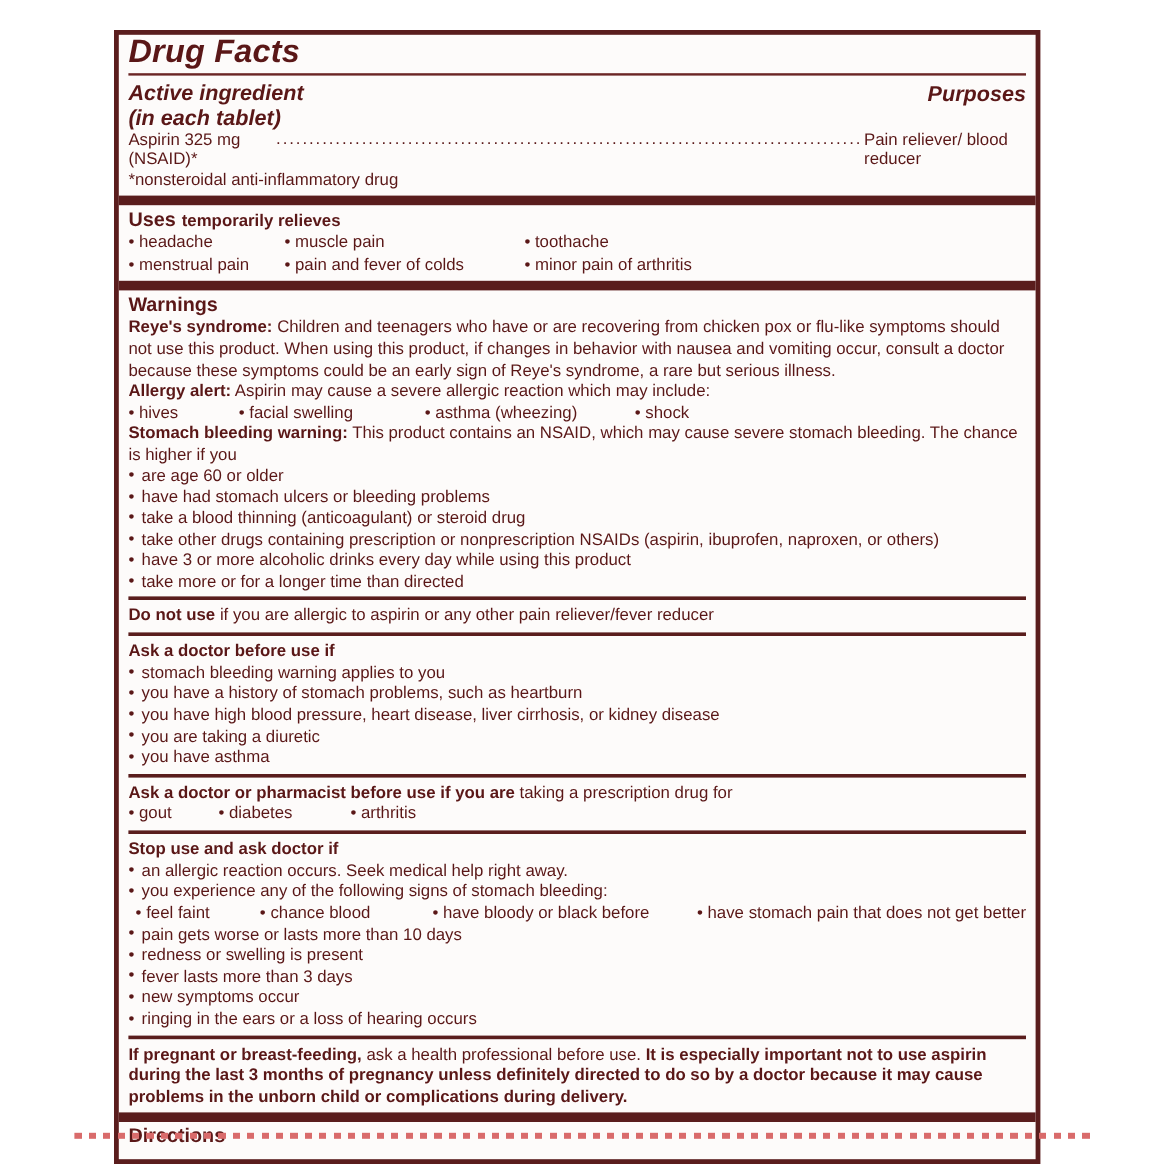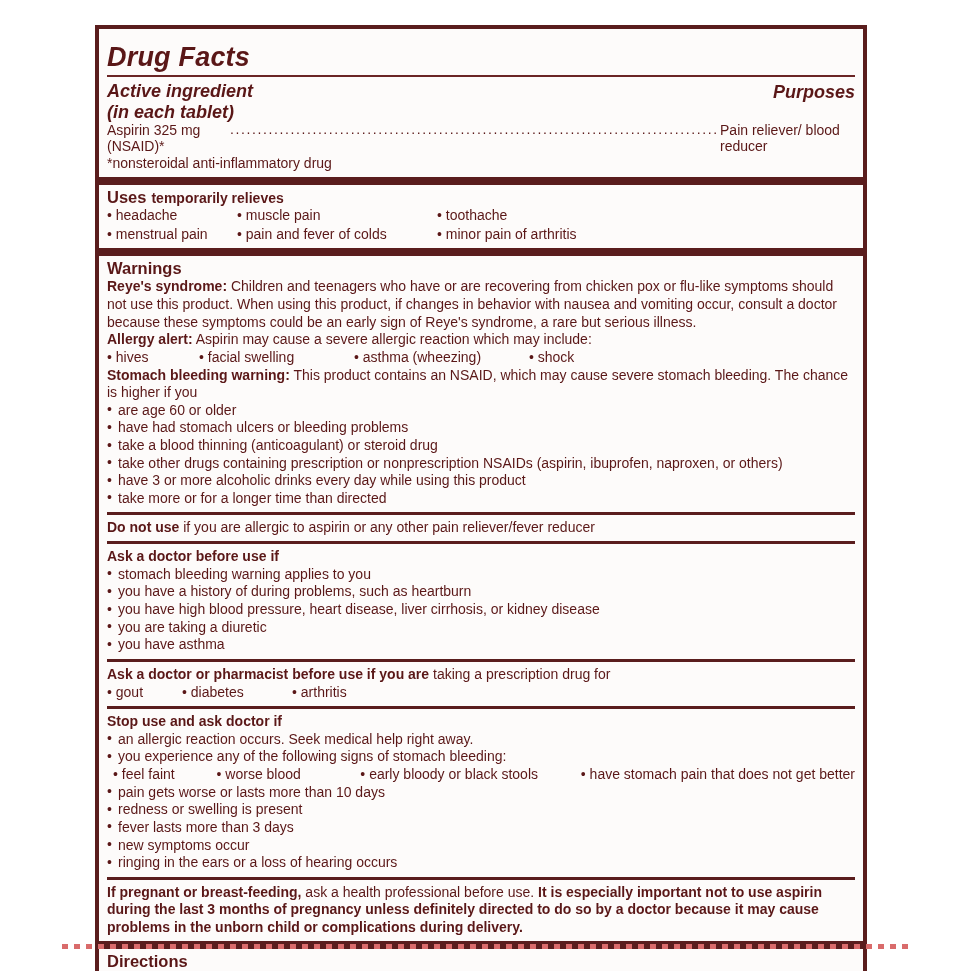--- a/index.html
+++ b/index.html
@@ -50,21 +50,21 @@
     margin: 2px 8px 1px 8px;
   }
 
   
   .title-drugfacts {
     font-size: 27px;
     font-weight: bold;
     font-style: italic;
     letter-spacing: 0.2px;
     line-height: 1.05;
-    padding: 14px 8px 2px 8px;
+    padding: 0 8px 2px 8px;
   }
   .hdr-italic {
     font-size: 18px;
     font-weight: bold;
     font-style: italic;
     line-height: 1.12;
   }
   .hdr-italic-sm {
     font-size: 16.5px;
     font-weight: bold;
@@ -261,21 +261,21 @@
           <span>if you are allergic to aspirin or any other pain reliever/fever reducer</span>
         </div>
       </div>
 
       <div class="thin-rule"></div>
 
       <div class="sect-inner" style="padding-top:1px;padding-bottom:2px;">
         <div class="para b">Ask a doctor before use if</div>
         <ul class="bl">
           <li><span>stomach bleeding warning applies to you</span></li>
-          <li><span>you have a history of during problems, such as heartburn</span></li>
+          <li><span>you have a history of stomach problems, such as heartburn</span></li>
           <li><span>you have high blood pressure, heart disease, liver cirrhosis, or kidney disease</span></li>
           <li><span>you are taking a diuretic</span></li>
           <li><span>you have asthma</span></li>
         </ul>
       </div>
 
       <div class="thin-rule"></div>
 
       <div class="sect-inner" style="padding-top:1px;padding-bottom:2px;">
         <div class="para">
@@ -292,22 +292,22 @@
       <div class="thin-rule"></div>
 
       <div class="sect-inner" style="padding-top:1px;padding-bottom:2px;">
         <div class="para b">Stop use and ask doctor if</div>
         <ul class="bl">
           <li><span>an allergic reaction occurs. Seek medical help right away.</span></li>
           <li><span>you experience any of the following signs of stomach bleeding:</span></li>
         </ul>
         <div class="inline-bullets" style="padding-left:6px;">
           <span class="ib" style="width:108px;">feel faint</span>
-          <span class="ib" style="width:150px;">worse blood</span>
-          <span class="ib" style="width:230px;">early bloody or black stools</span>
+          <span class="ib" style="width:150px;">chance blood</span>
+          <span class="ib" style="width:230px;">have bloody or black before</span>
           <span class="ib">have stomach pain that does not get better</span>
         </div>
         <ul class="bl">
           <li><span>pain gets worse or lasts more than 10 days</span></li>
           <li><span>redness or swelling is present</span></li>
           <li><span>fever lasts more than 3 days</span></li>
           <li><span>new symptoms occur</span></li>
           <li><span>ringing in the ears or a loss of hearing occurs</span></li>
         </ul>
       </div>

